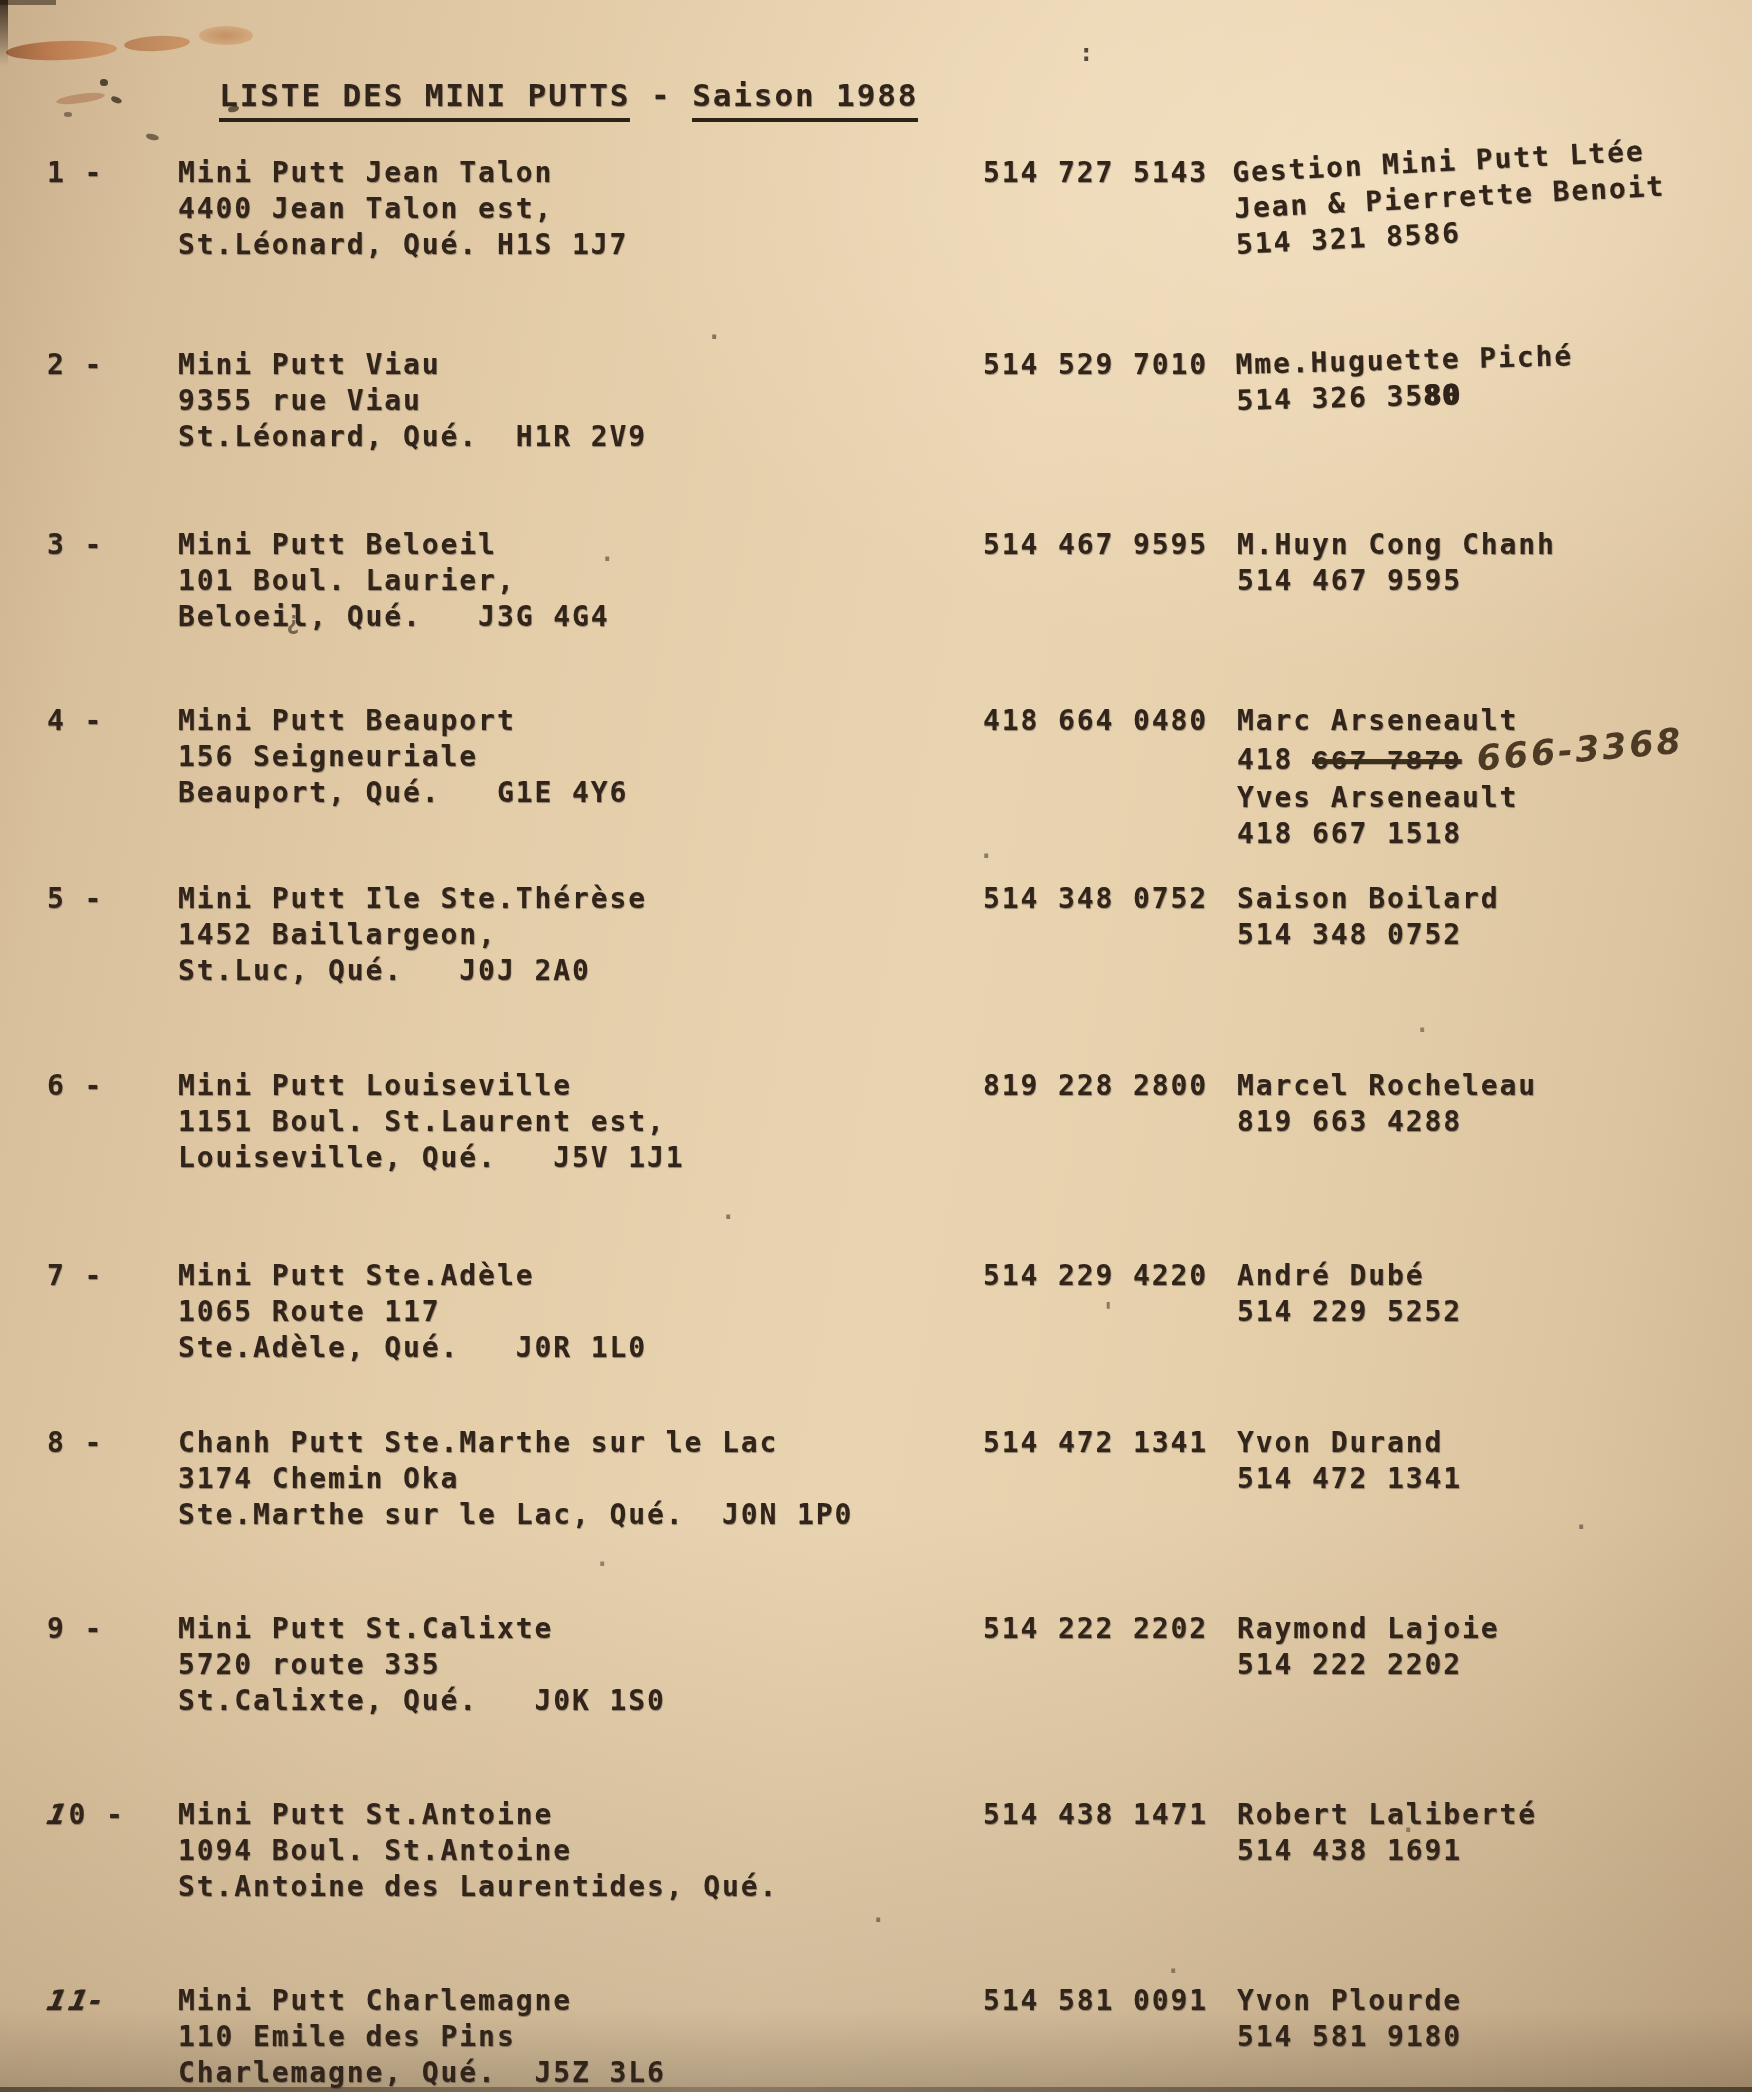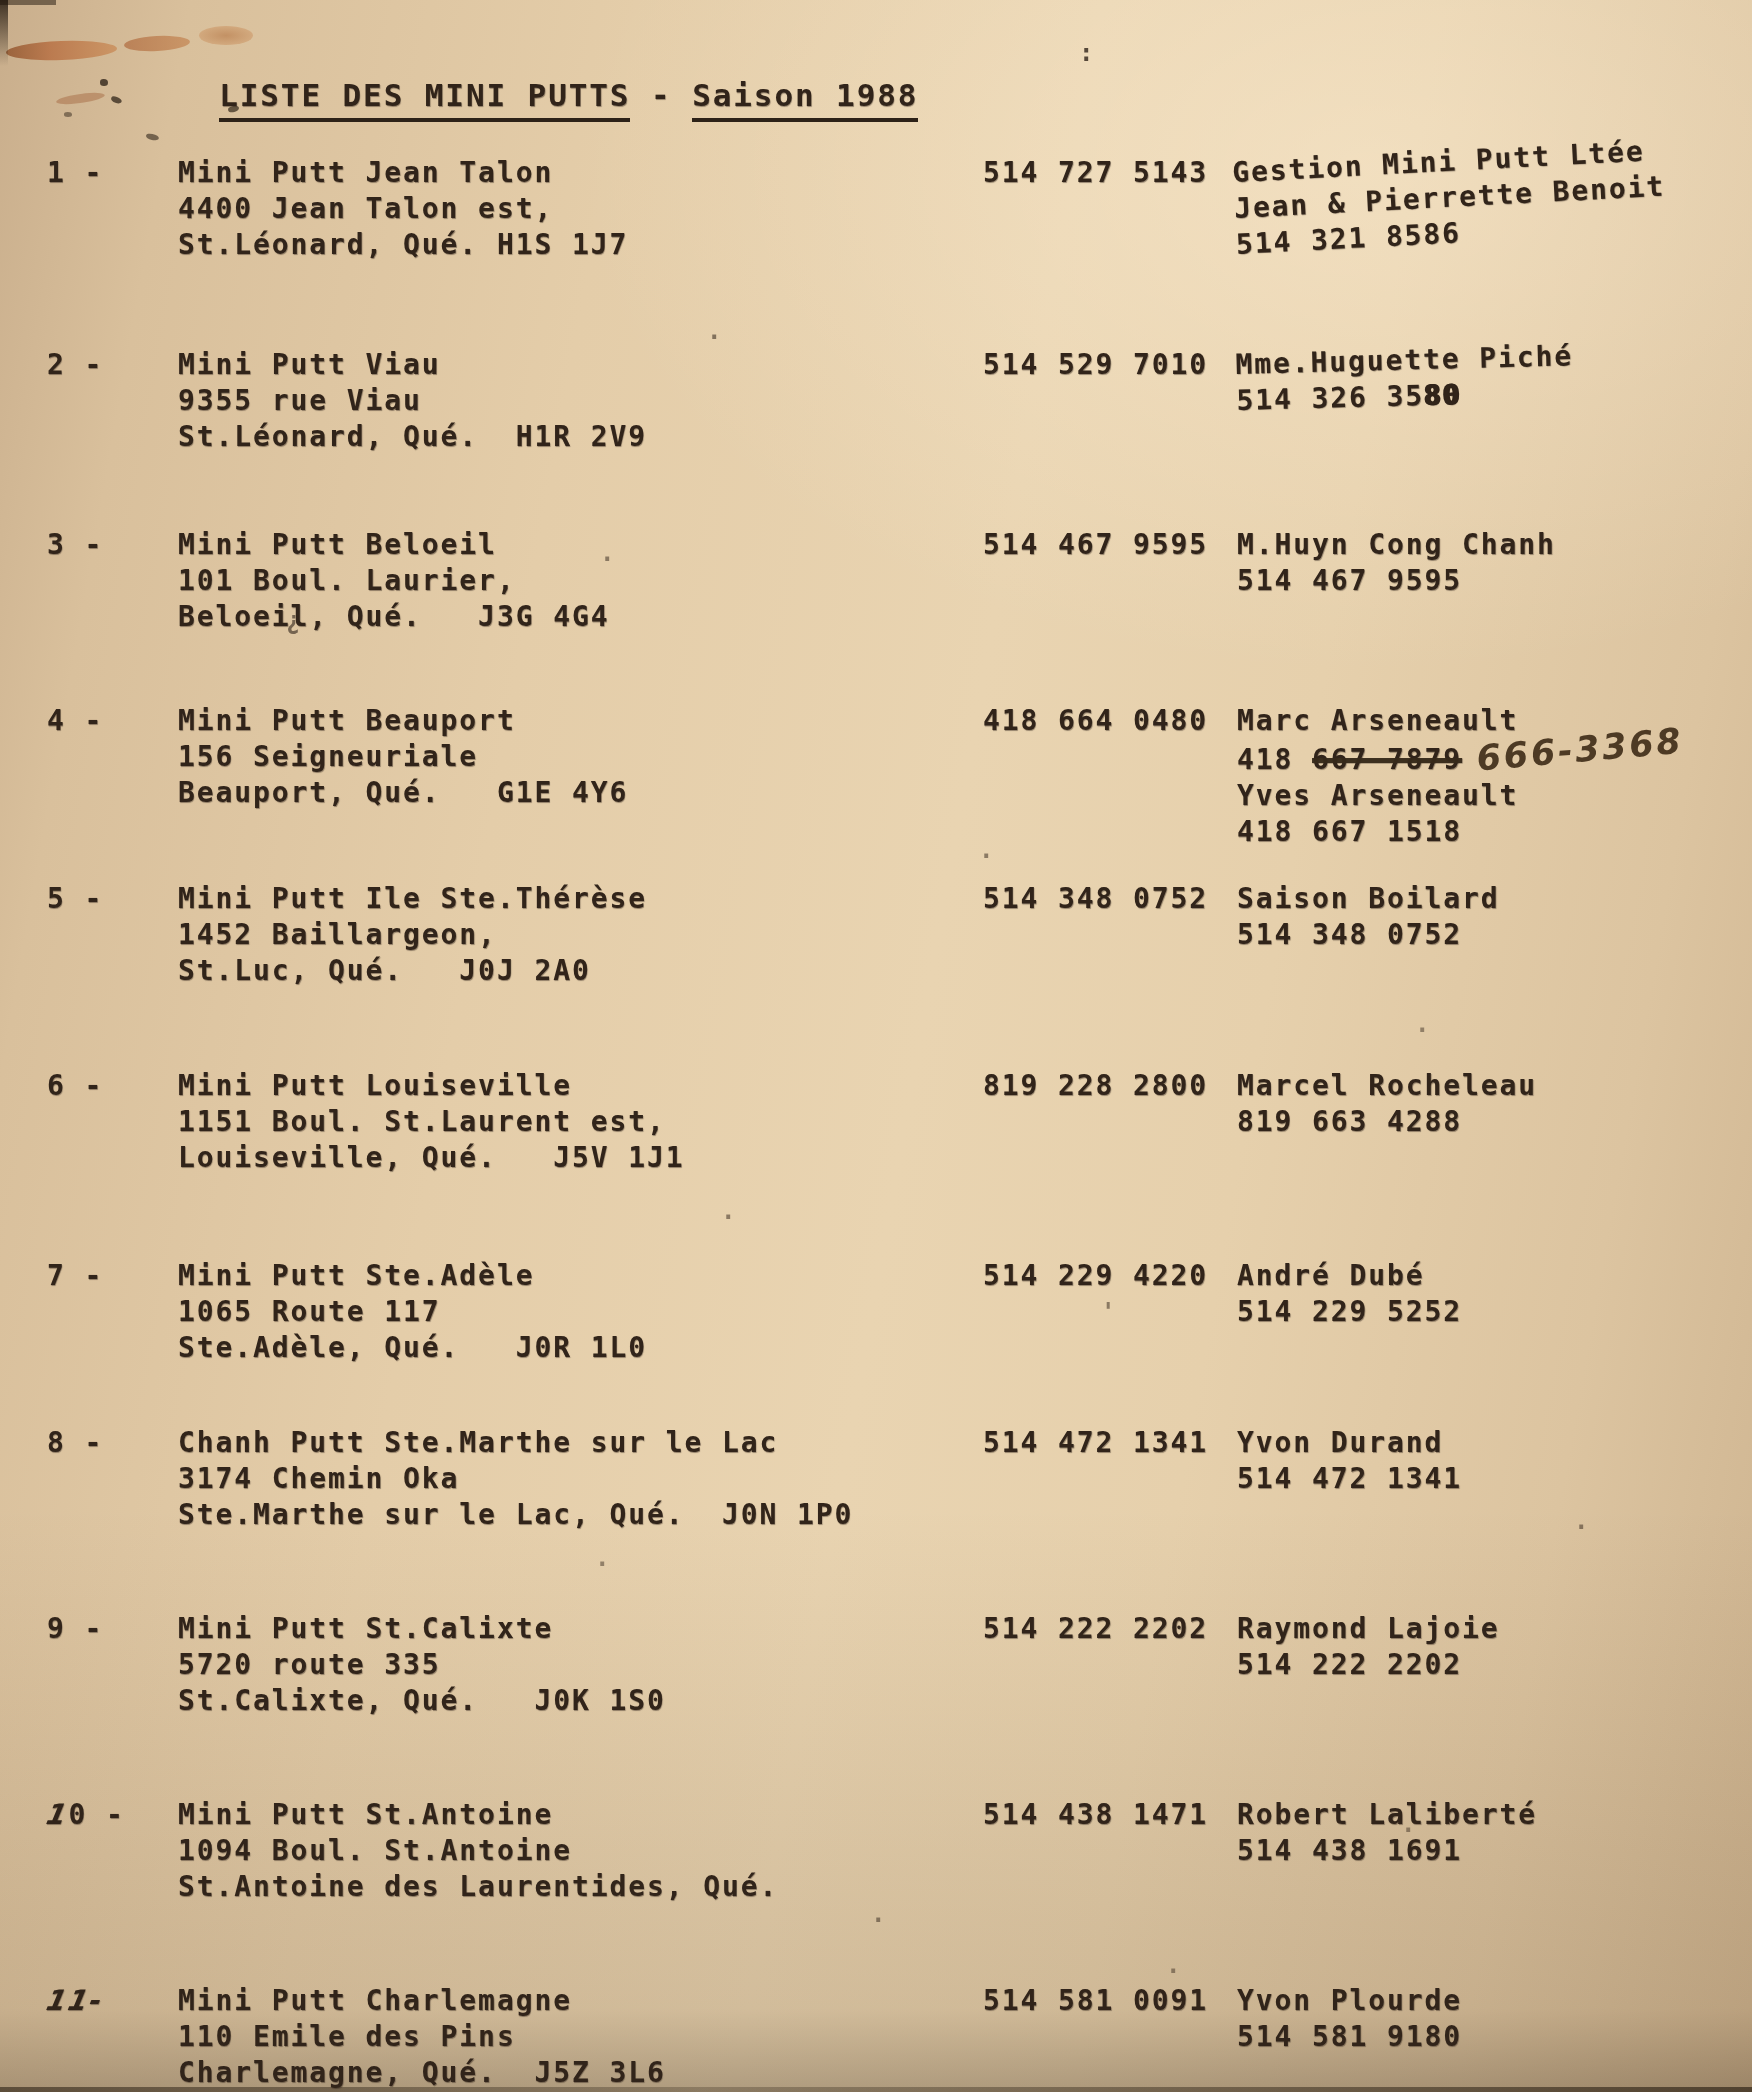--- a/index.html
+++ b/index.html
@@ -41,21 +41,21 @@
   .entry{position:absolute;left:0;width:1752px;font-size:28px;letter-spacing:1.9px;line-height:36px;}
   .col{position:absolute;top:0;white-space:pre;}
   .col-num{left:47px;}
   .col-name{left:178px;}
   .col-phone{left:942px;margin-left:41px;}
   .col-contact{left:1237px;}
   .tilt3{transform:rotate(-3deg);transform-origin:left bottom;}
   .tilt15{transform:rotate(-1.5deg);transform-origin:left bottom;}
 
   .hand{font-family:"DejaVu Sans",sans-serif;font-style:italic;font-weight:bold;display:inline-block;transform:skewX(-12deg);}
-  .struck{text-decoration:line-through;text-decoration-thickness:4.7px;text-decoration-color:rgba(55,42,26,.95);}
+  .struck{text-decoration:line-through;text-decoration-thickness:4.7px;text-decoration-color:rgba(55,42,26,.95);font-family:Liberation Mono, monospace;}
   .handwritten{
     font-family:"DejaVu Sans",sans-serif;font-style:italic;font-weight:bold;
     font-size:35px;letter-spacing:2.8px;color:#4d3a24;display:inline-block;
     transform:rotate(-5deg) translateY(-7.5px);margin-left:15px;text-shadow:none;
   }
   .overstrike{font-weight:900;text-shadow:1.2px 0 0 currentColor,-1.2px 0 0 currentColor,0.6px 0.6px 0.8px rgba(49,36,26,.45);}
 </style>
 </head>
 <body>
 

